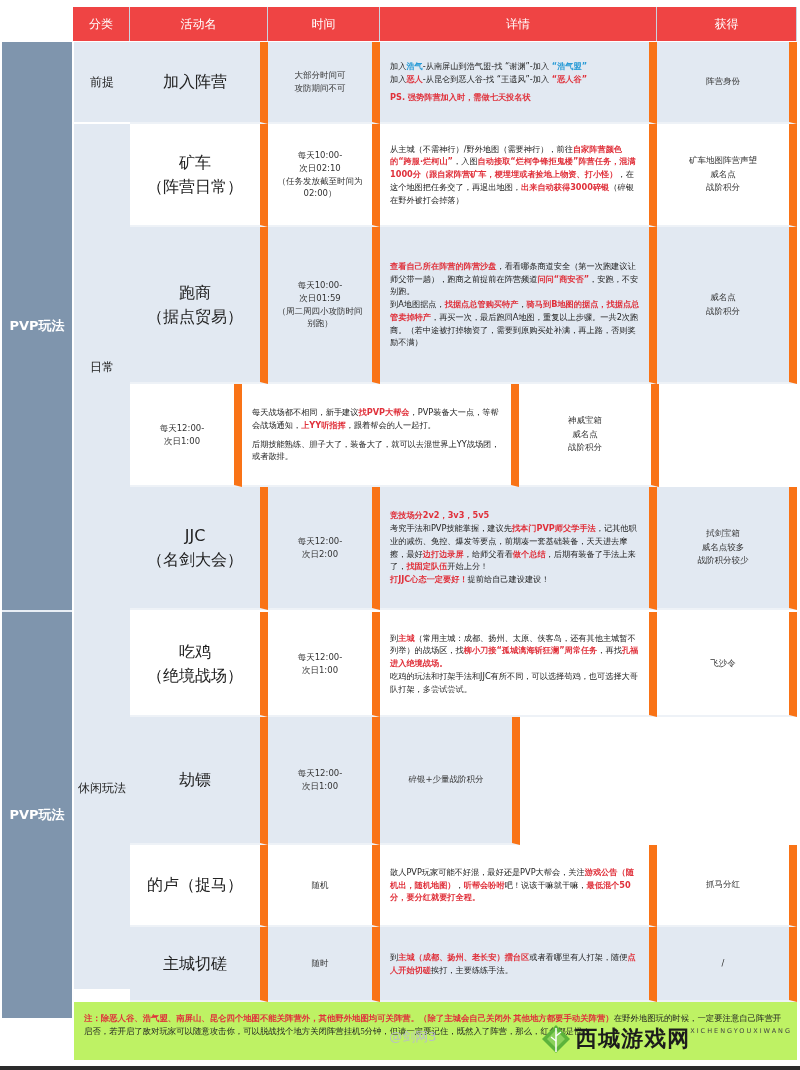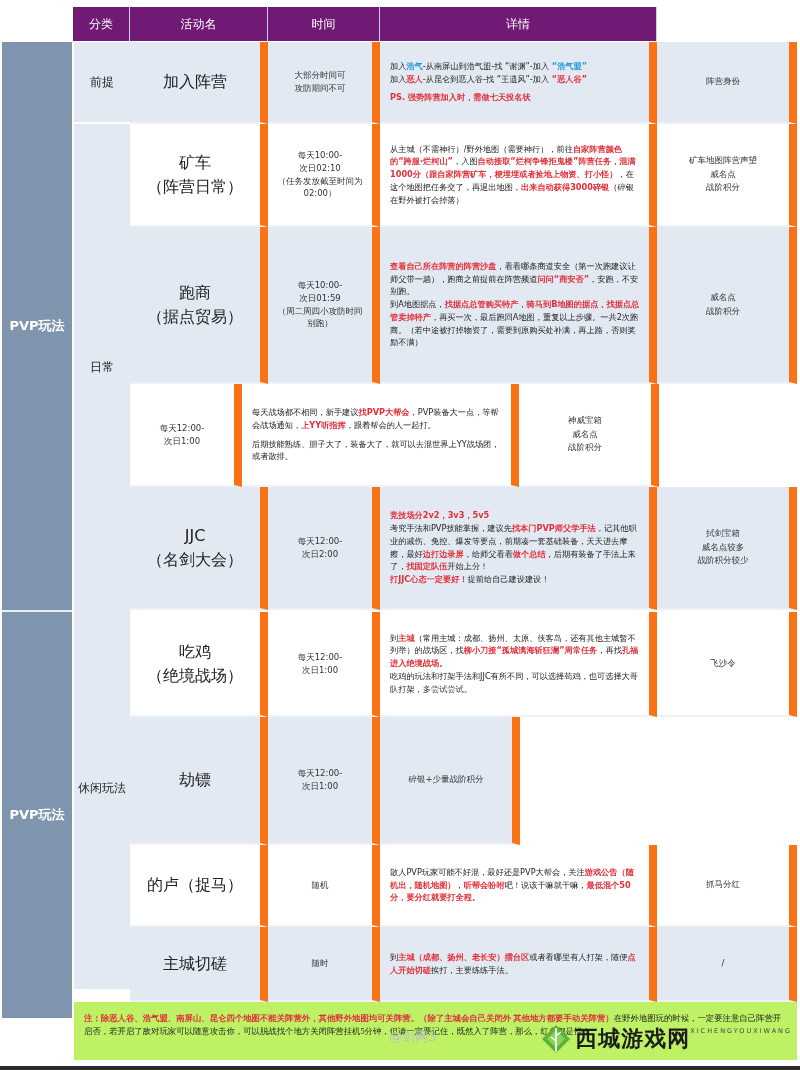--- a/index.html
+++ b/index.html
@@ -2,21 +2,21 @@
 <html><head>
 <meta charset="utf-8">
 <style>
   * { box-sizing: border-box; margin: 0; padding: 0; }
   html, body { width: 800px; height: 1070px; background: #ffffff; overflow: hidden; }
   body { font-family: "DejaVu Sans", "Liberation Sans", sans-serif; color: #222; position: relative; }
 
   .sheet { position: absolute; left: 0; top: 0; width: 800px; height: 1070px; }
 
   
-  .hdr { position: absolute; top: 7px; height: 34px; background: #701a75; color: #fff;
+  .hdr { position: absolute; top: 7px; height: 34px; background: #ef4444; color: #fff;
          font-size: 12px; display: flex; align-items: center; justify-content: center;
          border-right: 1px solid #c9d3df; }
 
   
   .group { position: absolute; left: 2px; width: 70px; background: #7f95ad; color: #fff;
            font-size: 13px; font-weight: bold; display: flex; align-items: center; justify-content: center; }
   .group-sep { position: absolute; left: 2px; width: 70px; height: 2px; background: #e8eef5; }
 
   .sub { position: absolute; left: 74px; width: 56px; background: #e2e9f2; font-size: 12px;
          display: flex; align-items: center; justify-content: center; color: #222; }
@@ -50,20 +50,21 @@
 </style>
 </head>
 <body>
 
 <div class="sheet">
 
   <div class="hdr" style="left:73px;width:57px;">分类</div>
   <div class="hdr" style="left:130px;width:138px;">活动名</div>
   <div class="hdr" style="left:268px;width:112px;">时间</div>
   <div class="hdr" style="left:380px;width:277px;">详情</div>
+  <div class="hdr" style="left:657px;width:140px;">获得</div>
 
   <div class="group" style="top:42px;height:568px;">PVP玩法</div>
   <div class="group-sep" style="top:610px;"></div>
   <div class="group" style="top:612px;height:406px;">PVP玩法</div>
 
   <div class="sub" style="top:42px;height:80px;">前提</div>
   <div class="sub" style="top:124px;height:486px;">日常</div>
   <div class="sub" style="top:588px;height:401px;">休闲玩法</div>
 
   <div class="row alt" style="top:42px;height:82px;">

